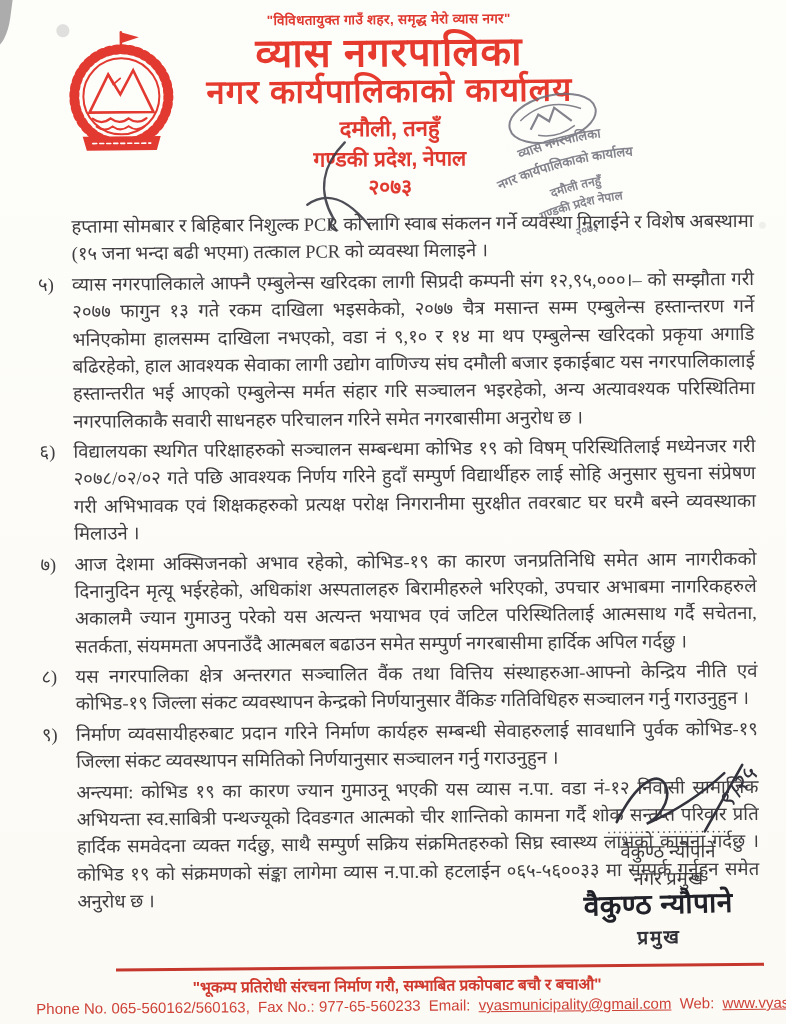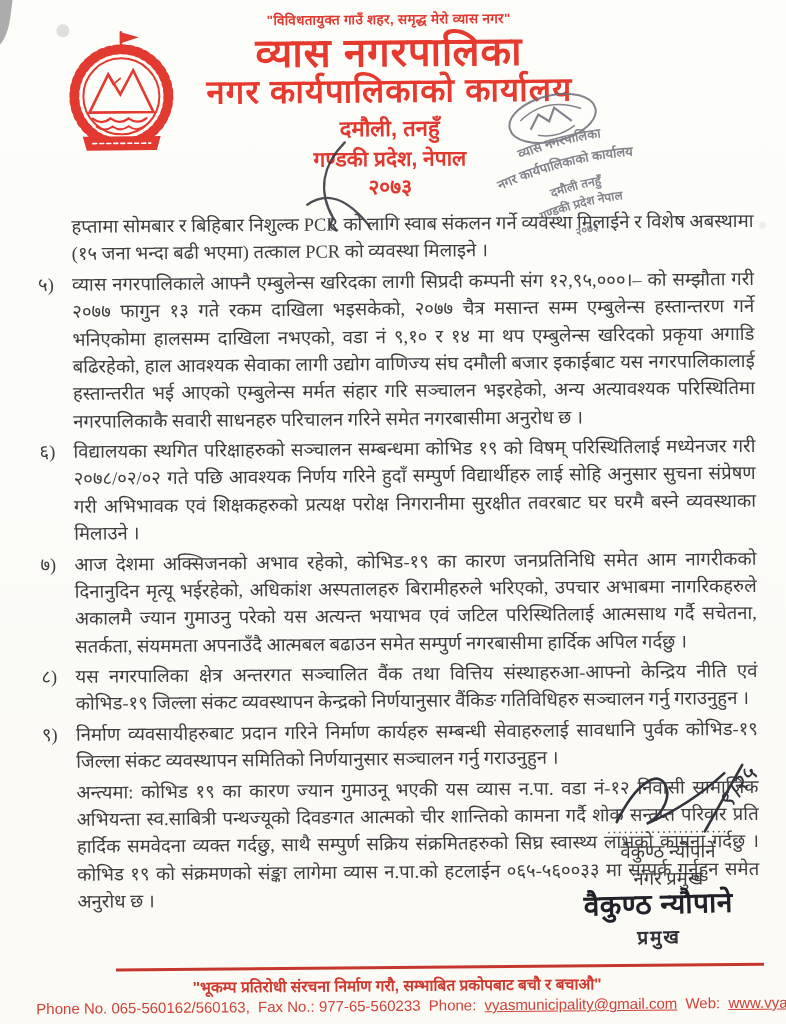--- a/index.html
+++ b/index.html
@@ -167,20 +167,20 @@
     <div class="name-stamp">
       <div class="nm">वैकुण्ठ न्यौपाने</div>
       <div class="tt">प्रमुख</div>
     </div>
 
     <div class="footer-line"></div>
     <div class="slogan">"भूकम्प प्रतिरोधी संरचना निर्माण गरौ, सम्भाबित प्रकोपबाट बचौ र बचाऔ"</div>
     <div class="contact">
       <span>Phone No. 065-560162/560163,</span>
       <span>Fax No.: 977-65-560233</span>
-      <span>Phone:</span>
+      <span>Email:</span>
       <span class="u">vyasmunicipality@gmail.com</span>
       <span>Web:</span>
       <span class="u">www.vyasmun.gov.np</span>
     </div>
 
   </div>
 </div>
 
 </body></html>

